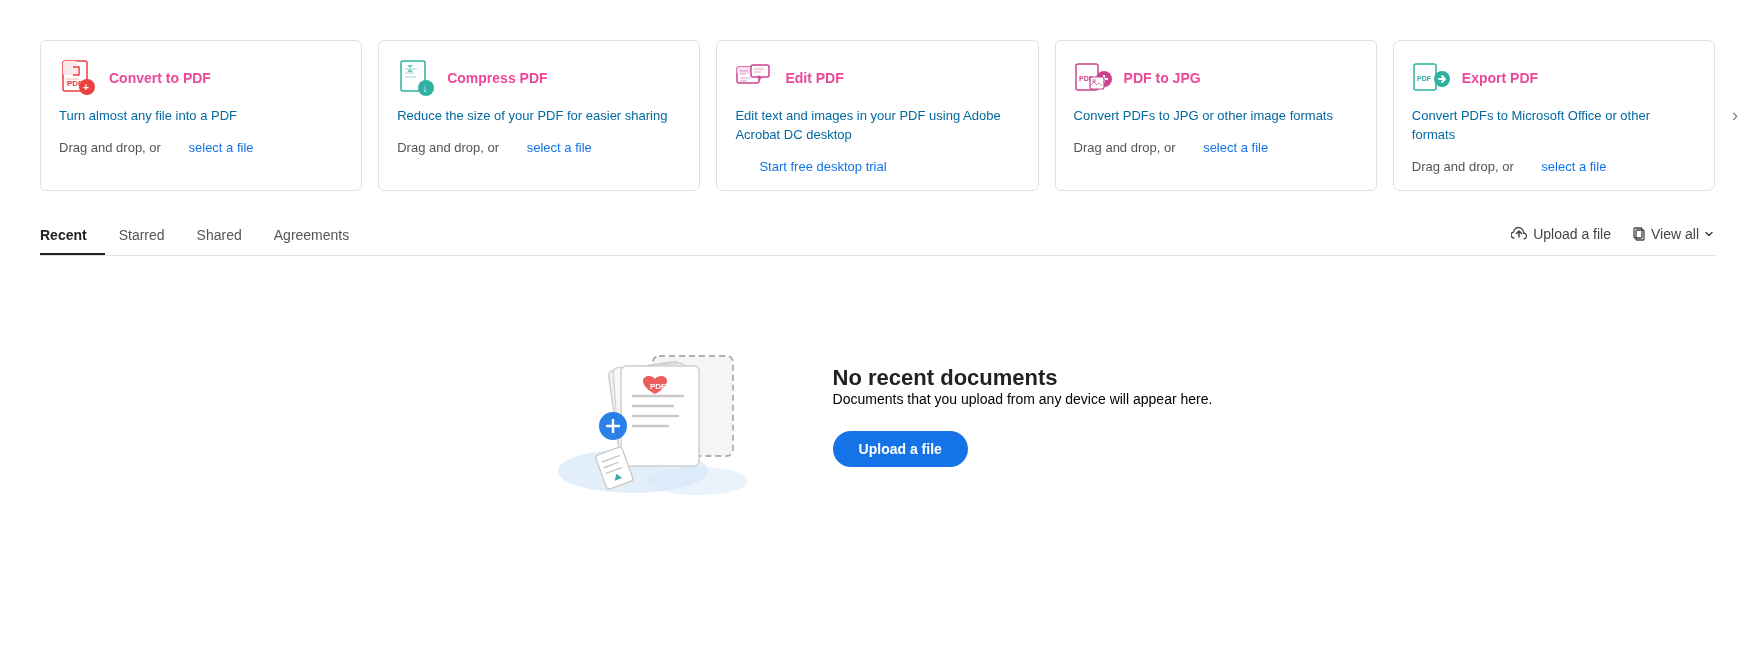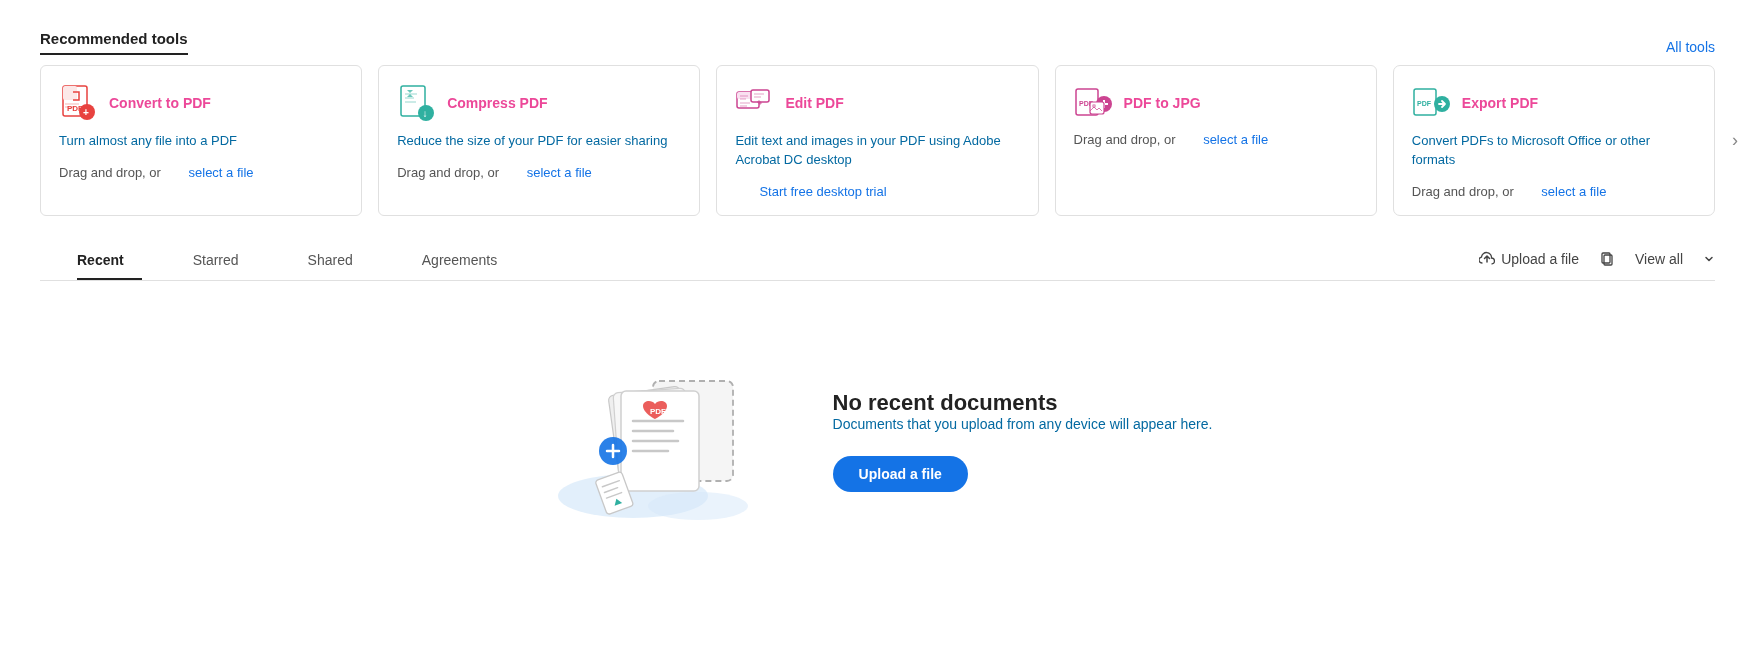--- a/index.html
+++ b/index.html
@@ -109,21 +109,20 @@
       display: flex;
       gap: 0;
     }
     .tab {
       font-size: 14px;
       color: #555;
       padding: 8px 18px 10px 4px;
       cursor: pointer;
       border-bottom: 2px solid transparent;
       margin-right: 10px;
-      margin-left: 37px;
     }
     .tab:first-child { padding-left: 0; }
     .tab.active {
       color: #222;
       font-weight: 600;
       border-bottom: 2px solid #222;
     }
 
     .tabs-right {
       display: flex;
@@ -138,21 +137,21 @@
       font-size: 14px;
       color: #444;
       cursor: pointer;
       background: none;
       border: none;
       outline: none;
     }
     .view-all-btn {
       display: flex;
       align-items: center;
-      gap: 20px;
+      gap: 4px;
       font-size: 14px;
       color: #444;
       cursor: pointer;
       background: none;
       border: none;
       outline: none;
     }
 
     
     .empty-state {
@@ -169,42 +168,38 @@
       position: relative;
       flex-shrink: 0;
     }
     .empty-text h2 {
       font-size: 22px;
       font-weight: 700;
       color: #222;
     }
     .empty-text p {
       font-size: 14px;
-      color: #0369a1;
+      color: #000000;
       margin-bottom: 24px;
     }
     .upload-file-btn {
       background: #1473e6;
       color: #fff;
       border: none;
       border-radius: 20px;
       padding: 10px 26px;
       font-size: 14px;
       font-weight: 600;
       cursor: pointer;
     }
   </style>
 </head>
 <body>
 
 <div>
-  <div class="section-header">
-    <span class="section-title">Recommended tools</span>
-    <a class="all-tools-link">All tools</a>
-  </div>
 
   <div class="tools-grid">
 
     <div class="tool-card">
       <div class="tool-card-header">
         <svg class="tool-icon" viewBox="0 0 38 38" fill="none" xmlns="http://www.w3.org/2000/svg">
           <rect x="4" y="2" width="24" height="30" rx="2" fill="#fff" stroke="#e8423f" stroke-width="1.5"></rect>
           <rect x="4" y="2" width="14" height="14" rx="2" fill="#fce8e8"></rect>
           <path d="M14 8 L20 8 L20 16 L14 16" stroke="#e8423f" stroke-width="1.5" fill="none"></path>
           <text x="8" y="27" font-size="8" fill="#e8423f" font-weight="bold">PDF</text>
@@ -266,20 +261,21 @@
           <text x="5" y="22" font-size="7" fill="#cc4491" font-weight="bold">PDF</text>
           <circle cx="30" cy="20" r="8" fill="#cc4491"></circle>
           <path d="M26 20 h8 M30 16 v8" stroke="#fff" stroke-width="2"></path>
 
           <rect x="16" y="18" width="14" height="12" rx="2" fill="#fff" stroke="#cc4491" stroke-width="1.2"></rect>
           <circle cx="20" cy="22" r="2" fill="#cc4491" opacity="0.5"></circle>
           <path d="M16 27 l4-4 3 3 2-2 3 3" stroke="#cc4491" stroke-width="1" fill="none" opacity="0.7"></path>
         </svg>
         <span class="tool-name">PDF to JPG</span>
       </div>
+      <div class="tool-desc">Convert PDFs to JPG or other image formats</div>
       <div class="tool-action">
         <span>Drag and drop, or </span><a>select a file</a>
       </div>
     </div>
 
     <div class="tool-card" style="position:relative;border-radius:7px;">
       <div class="tool-card-header">
         <svg class="tool-icon" viewBox="0 0 38 38" fill="none" xmlns="http://www.w3.org/2000/svg">
           <rect x="2" y="5" width="22" height="26" rx="2" fill="#fff" stroke="#2fb0a0" stroke-width="1.5"></rect>
           <text x="5" y="22" font-size="7" fill="#2fb0a0" font-weight="bold">PDF</text>

